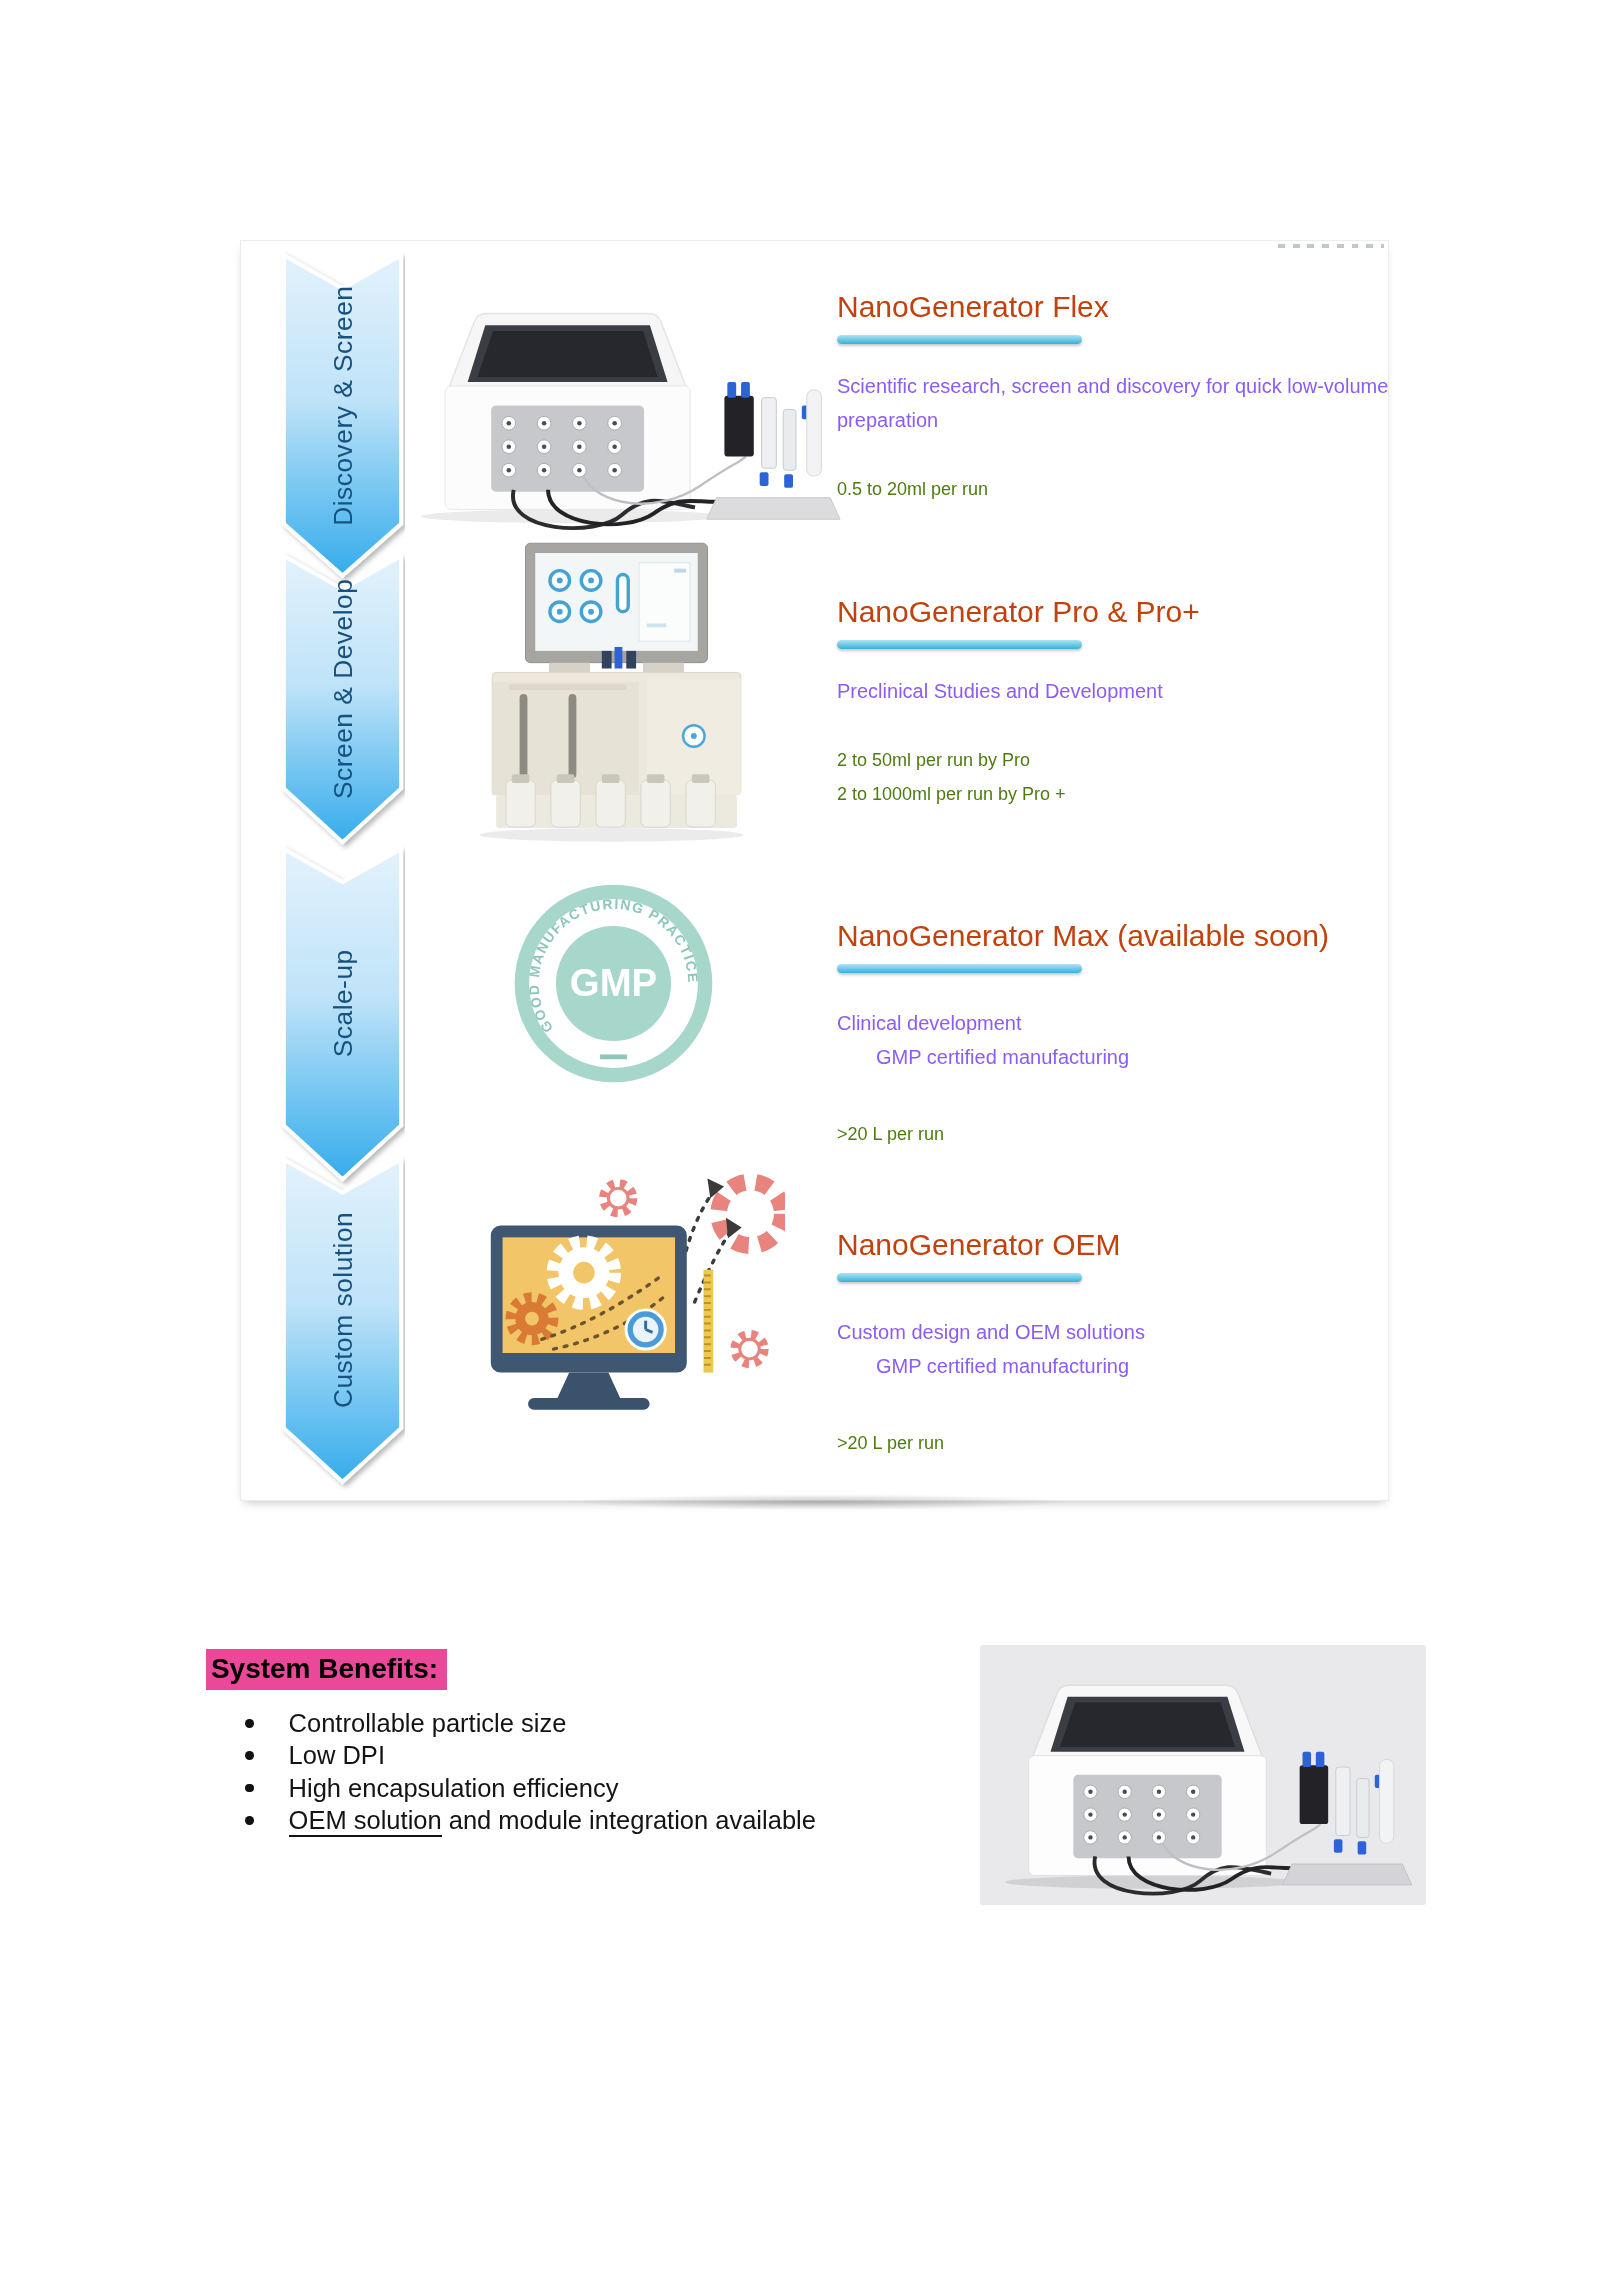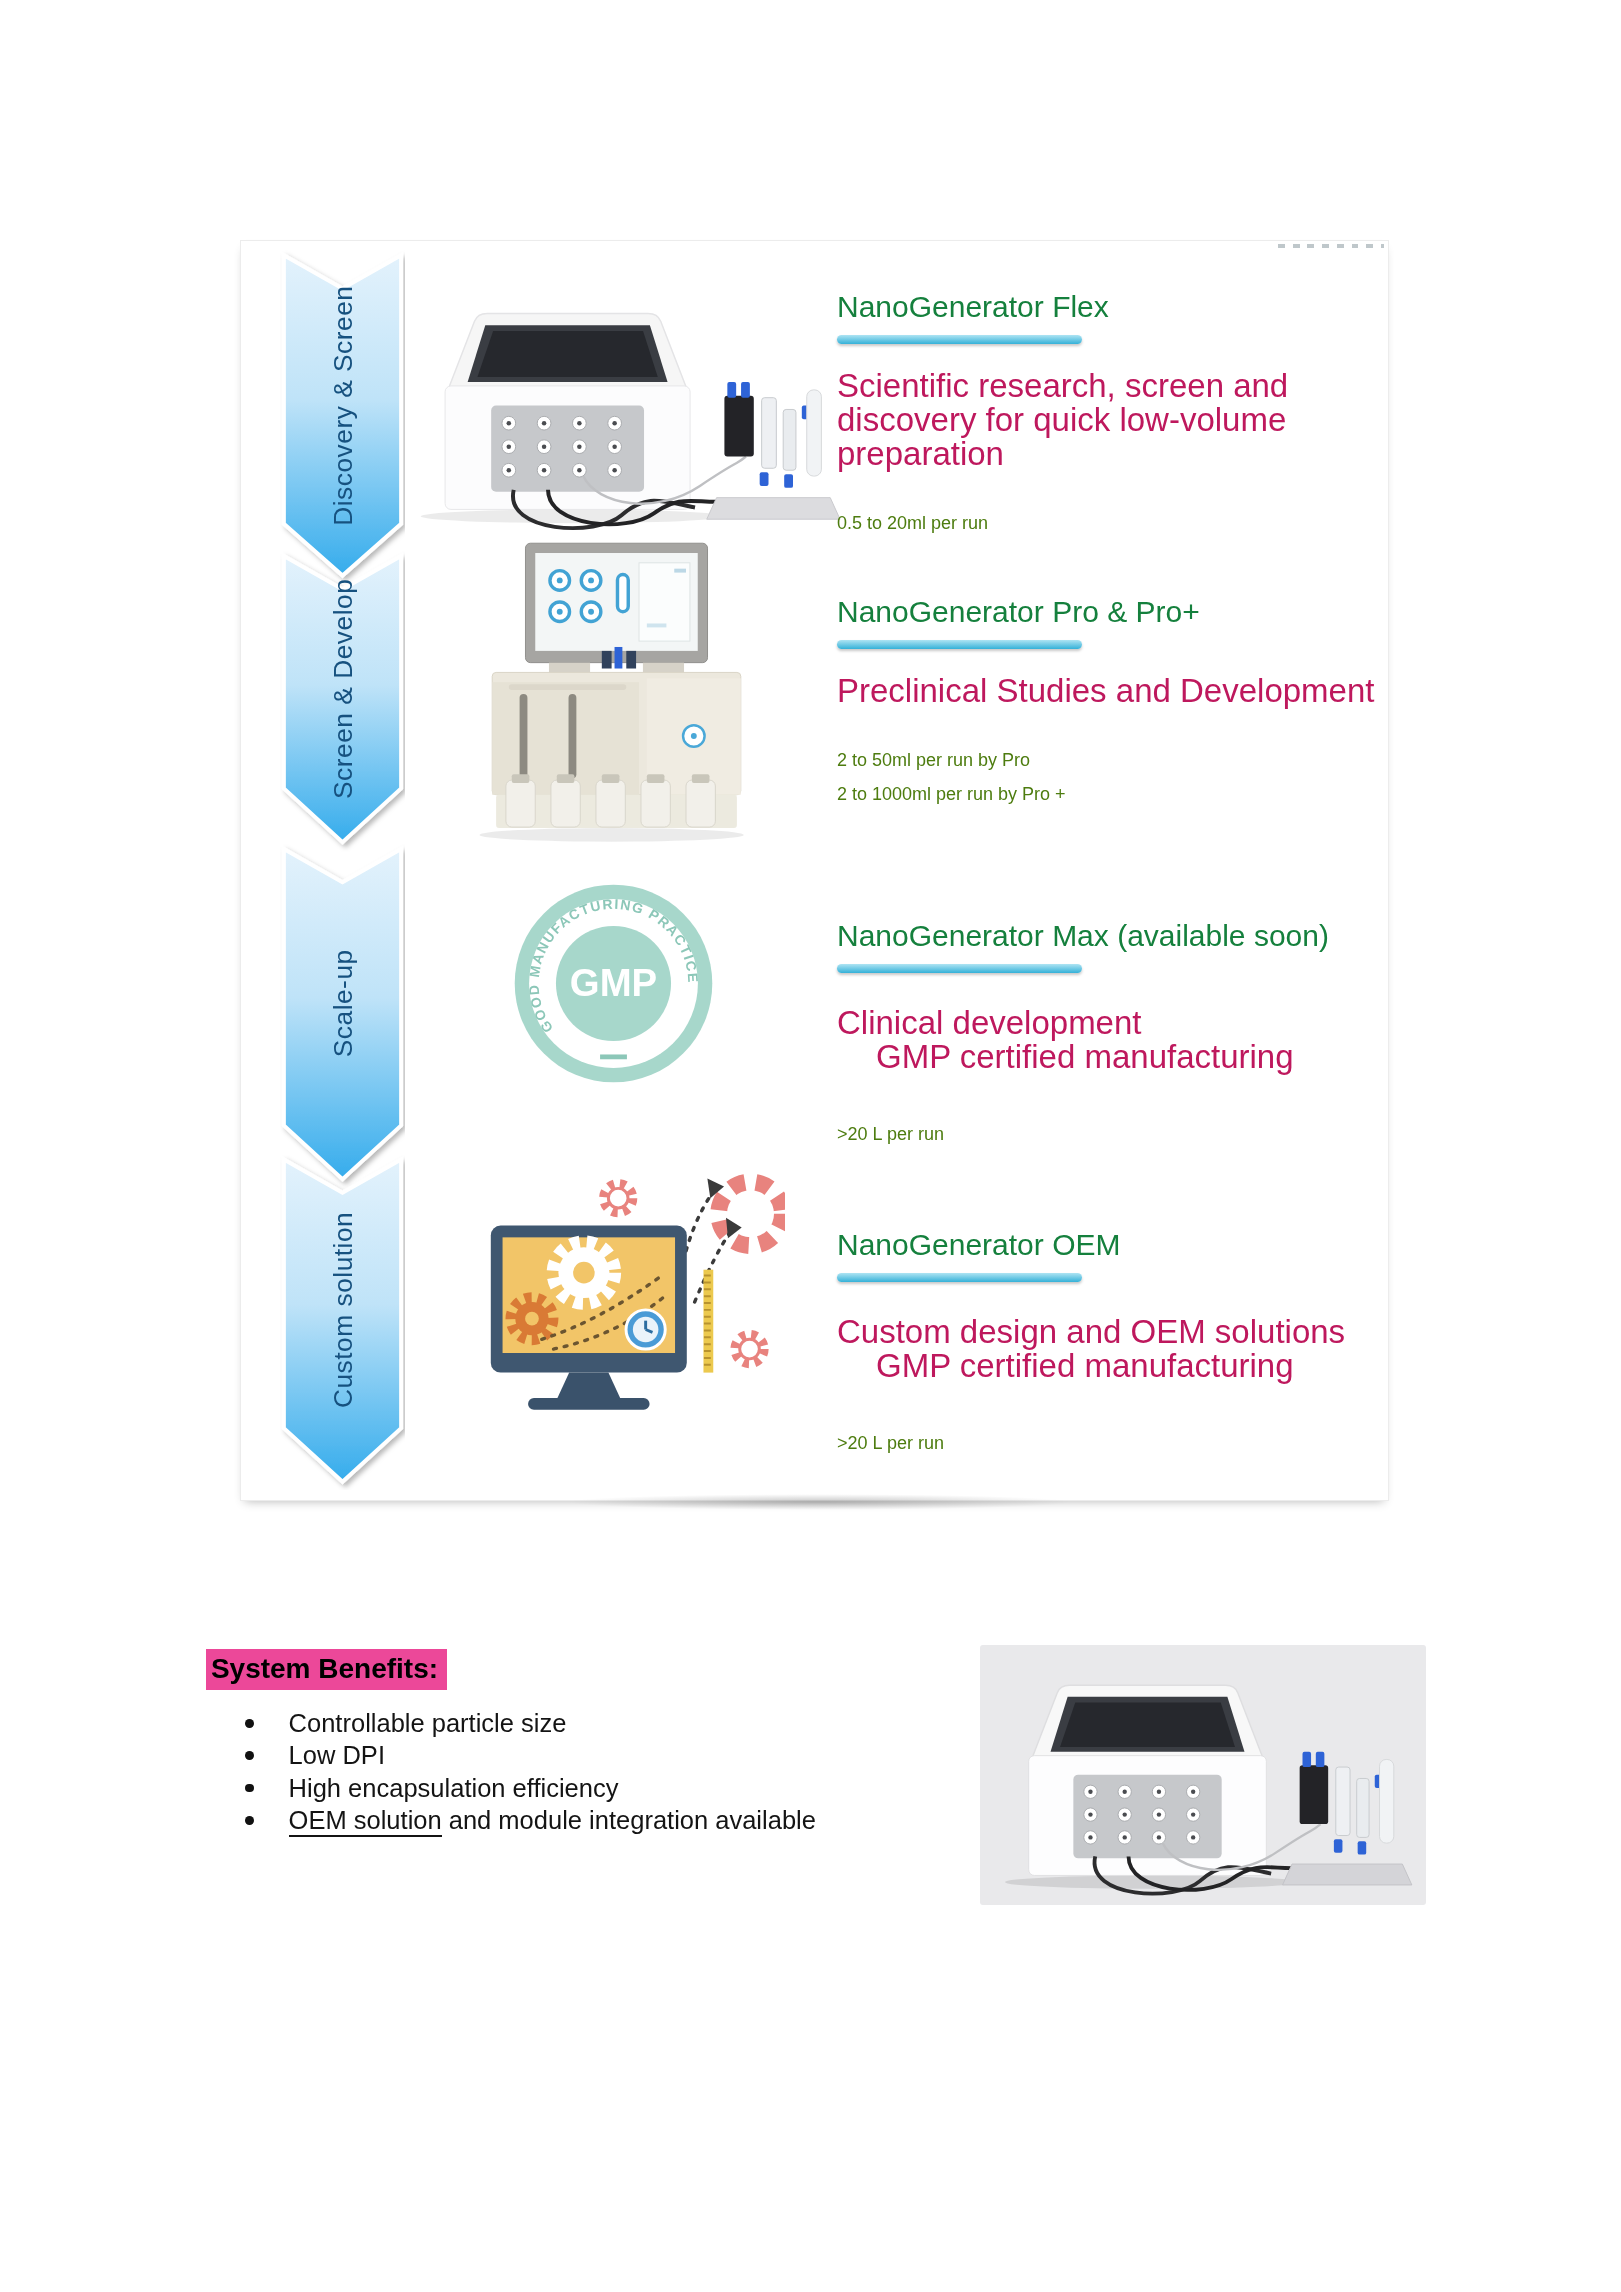--- a/index.html
+++ b/index.html
@@ -12,25 +12,25 @@
   .figure-shadow{position:absolute;left:323px;bottom:-9.8px;width:510px;height:15.7px;
               background:radial-gradient(ellipse at center, rgba(0,0,0,.22) 0%, rgba(0,0,0,0) 70%);}
   .crop-dashes{position:absolute;left:1037px;top:2.9px;width:106px;height:3.9px;opacity:.55;
               background:repeating-linear-gradient(90deg,#8b9aa0 0 6.9px,transparent 6.9px 14.7px);}
   .arrows-svg{position:absolute;left:39px;top:7.8px;}
   .arrow-label{font-family:"Liberation Sans","DejaVu Sans",sans-serif;font-size:27px;
                fill:#16517f;letter-spacing:.5px;}
   .img-slot{position:absolute;}
   
   .prow{position:absolute;left:596px;width:573px;}
-  .prow .ptitle{font-size:30px;font-weight:400;color:#15803d;line-height:37px;margin:0;}
+  .prow .ptitle{font-size:30px;font-weight:400;color:#c2410c;line-height:37px;margin:0;}
   .prow .pbar{margin-top:9.8px;width:245px;height:8.8px;border-radius:4.9px;
               background:linear-gradient(#aee4f3,#35b1d8);
               box-shadow:0 2px 2.9px rgba(0,0,0,.22);}
-  .prow .pdesc{margin-top:25.5px;font-size:33px;line-height:34px;color:#be185d;}
+  .prow .pdesc{margin-top:25.5px;font-size:20px;line-height:34px;color:#8b5cf6;}
   .prow .pcap{margin-top:35px;font-size:18px;line-height:34px;color:#4d7c0f;}
   .indent{padding-left:39px;}
   .r3 .pdesc{margin-top:33px;} .r3 .pcap{margin-top:43px;}
   .r4 .pdesc{margin-top:33px;} .r4 .pcap{margin-top:43px;}
   
   .benefits-heading{position:absolute;left:206px;top:1649px;display:inline-block;
               background:#ec4899;color:#000;font-size:28px;font-weight:bold;
               padding:3.9px 8.8px 5.9px 4.9px;line-height:31px;}
   .benefit-list{position:absolute;left:233px;top:1710px;list-style:none;margin:0;padding:0;}
   .benefit-list li{display:flex;align-items:flex-start;font-size:25.5px;line-height:26.5px;

